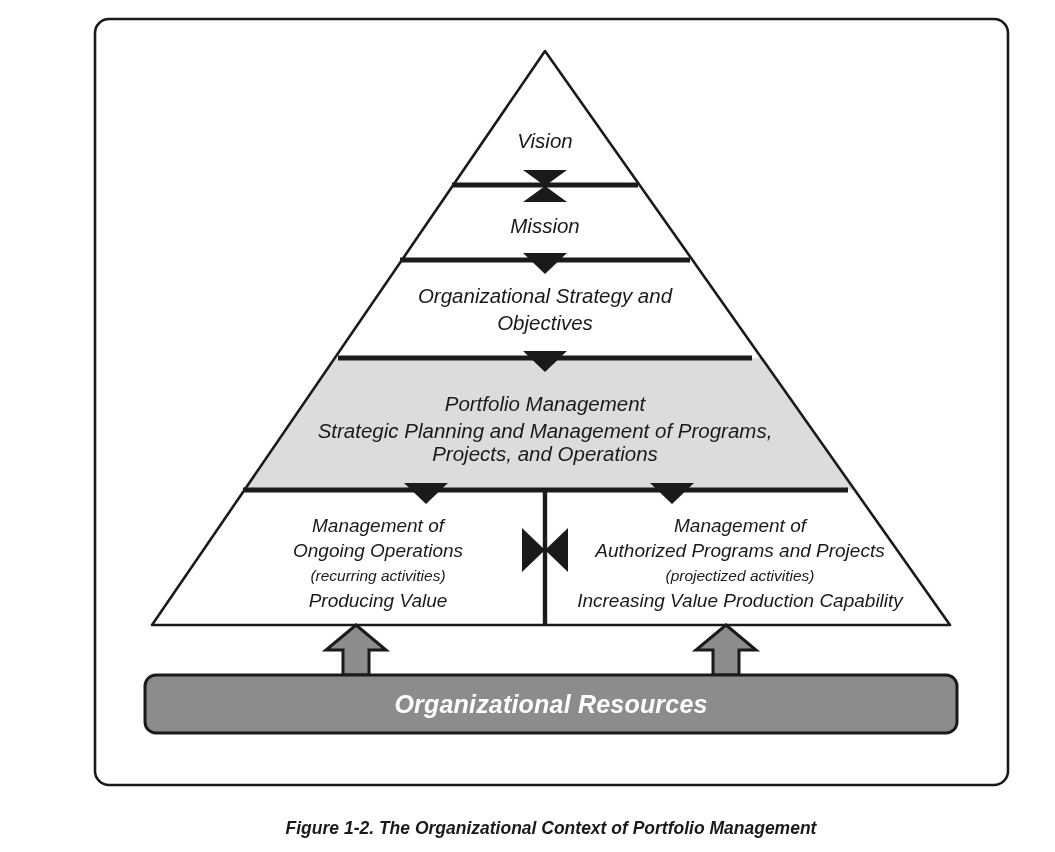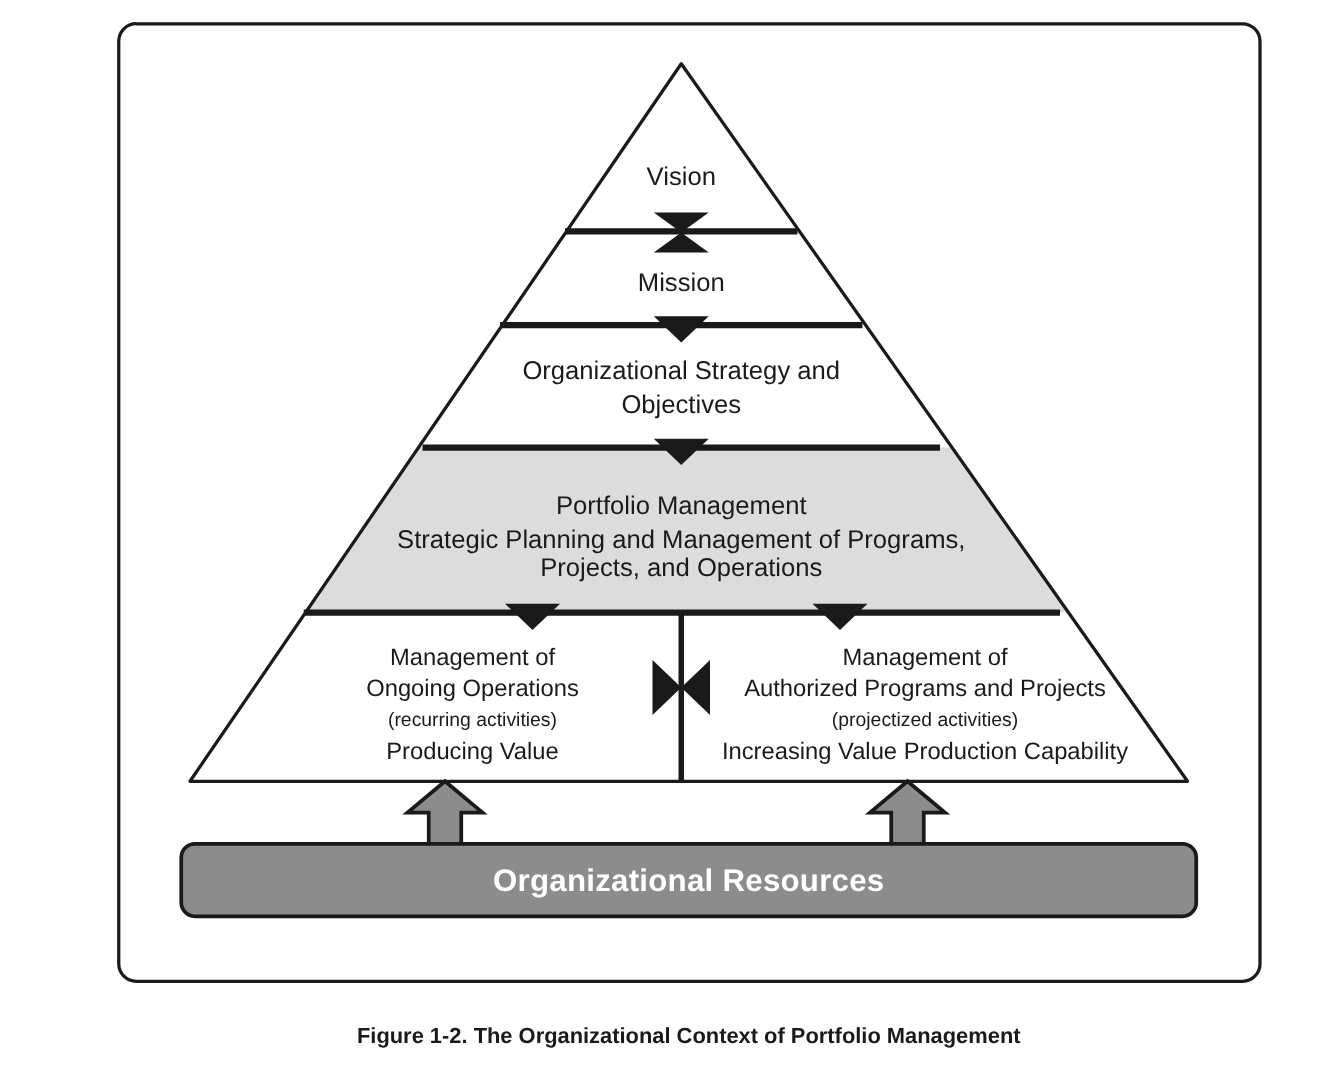--- a/index.html
+++ b/index.html
@@ -13,20 +13,21 @@
     font-family: "Liberation Sans", sans-serif;
     position: relative;
     overflow: hidden;
   }
   #figure-root {
     position: absolute;
     left: 0;
     top: 0;
     width: 1053px;
     height: 852px;
+    font-style: italic;
   }
   svg.diagram {
     display: block;
   }
   .tri-line { fill: none; stroke: #1a1a1a; stroke-width: 2.6; stroke-linejoin: round; stroke-linecap: round; }
   .divider  { stroke: #1a1a1a; stroke-width: 5; stroke-linecap: butt; }
   .vdivider { stroke: #1a1a1a; stroke-width: 4.4; stroke-linecap: butt; }
   .arrow-solid { fill: #1a1a1a; }
   .band-fill { fill: #dcdcdc; stroke: none; }
   .res-bar { fill: #8c8c8c; stroke: #1a1a1a; stroke-width: 3; }

